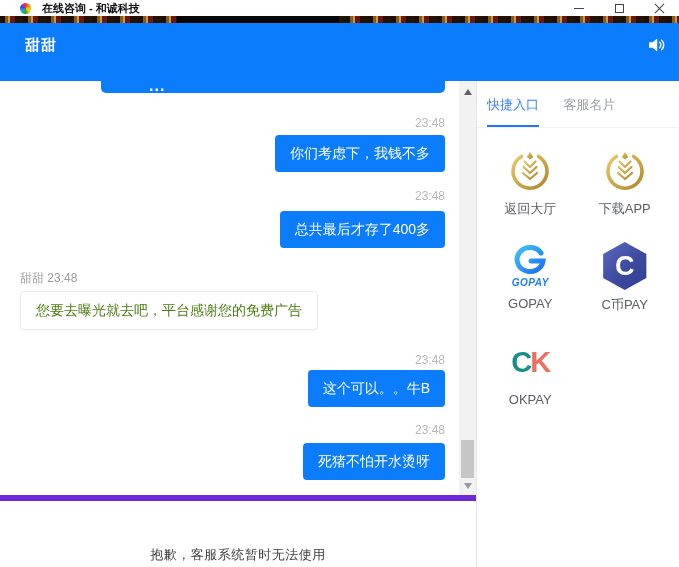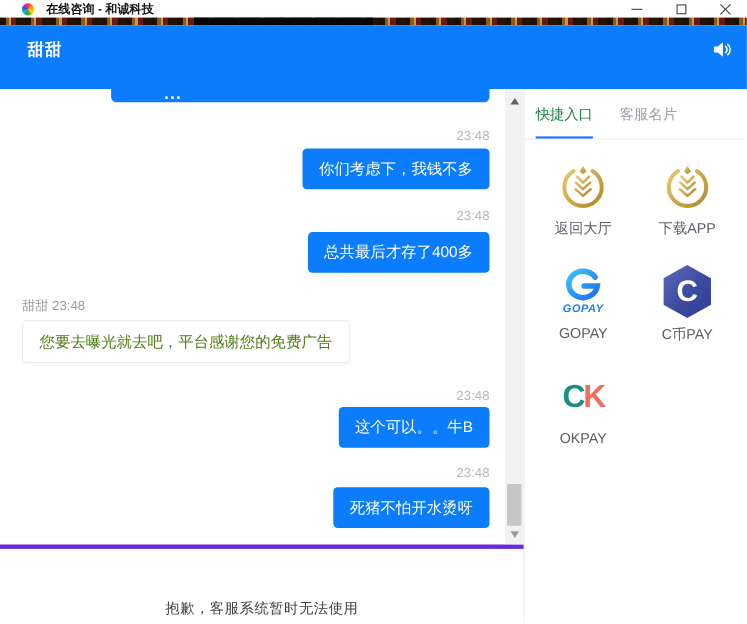--- a/index.html
+++ b/index.html
@@ -57,28 +57,28 @@
   .mt22{margin-top:22px}.mt4{margin-top:4px}.mt3{margin-top:3px}.mt16{margin-top:16px}.mt6{margin-top:6px}
 
   
   .scrollbar { position:absolute; top:0; right:0; width:17px; height:414px; background:#f2f2f2; }
   .sb-up,.sb-down { position:absolute; left:0; width:17px; height:17px; display:flex; align-items:center; justify-content:center; }
   .sb-up { top:2px; } .sb-down { bottom:1px; }
   .tri-up { width:0; height:0; border-left:4px solid transparent; border-right:4px solid transparent; border-bottom:6px solid #616161; }
   .tri-down { width:0; height:0; border-left:4px solid transparent; border-right:4px solid transparent; border-top:6px solid #9a9a9a; }
   .sb-thumb { position:absolute; left:2px; right:2px; top:359px; height:38px; background:#c6c6c6; }
 
-  .chat-footer { border-top:4px solid #6d28d9; flex:1; display:flex; justify-content:center; align-items:flex-start; padding-top:45px; }
+  .chat-footer { border-top:6px solid #6d28d9; flex:1; display:flex; justify-content:center; align-items:flex-start; padding-top:45px; }
   .notice { font-size:13px; color:#3f3f3f; letter-spacing:0.5px; }
 
   
   .side-panel { width:201px; background:#fff; display:flex; flex-direction:column; }
   .tabs { padding:14px 0 0 10px; border-bottom:1px solid #eef0f4; flex:0 0 auto; }
   .tab { display:inline-block; font-size:13px; color:#9aa0a8; padding-bottom:11px; margin-right:20px; cursor:pointer; }
-  .tab.active { color:#15803d; border-bottom:2px solid #2575fc; }
+  .tab.active { color:#3b82f6; border-bottom:2px solid #2575fc; }
 
   .grid { display:grid; grid-template-columns:1fr 1fr; padding:4px 6px 0 6px; justify-items:center; }
   .shortcut { height:96px; width:90px; display:flex; flex-direction:column; align-items:center; padding-top:13px; cursor:pointer; }
   .shortcut .iconbox { height:50px; display:flex; align-items:center; justify-content:center; flex-direction:column; }
   .shortcut .label { margin-top:5px; font-size:13px; color:#5c6066; }
 
   
   .gopay-wrap { display:flex; flex-direction:column; align-items:center; }
   .gopay-sub { font-size:10px; font-weight:bold; font-style:italic; color:#1d7ff0; letter-spacing:0.5px; margin-top:1px; }
   .hexagon { width:48px; height:48px; display:flex; align-items:center; justify-content:center;

